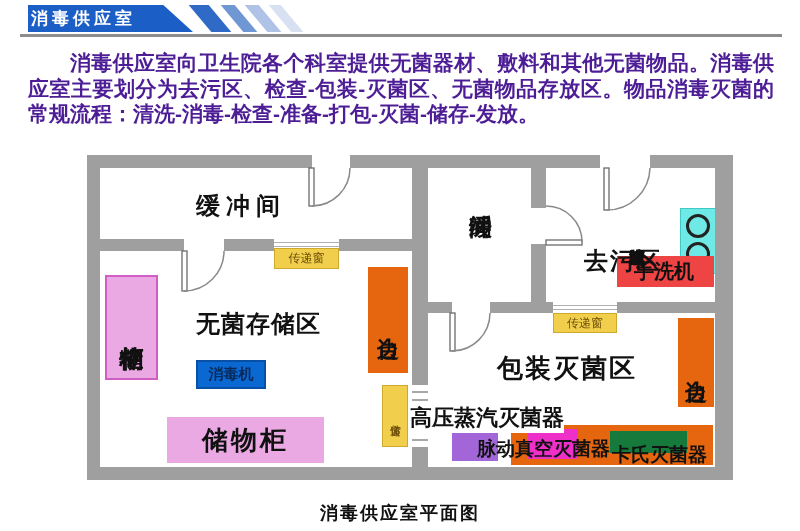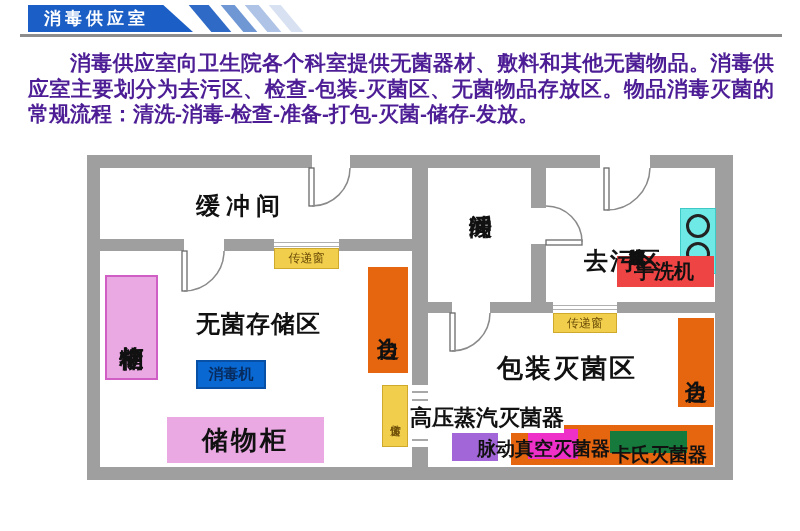--- a/index.html
+++ b/index.html
@@ -3,21 +3,21 @@
 <meta charset="utf-8">
 <style>
   html,body{margin:0;padding:0;background:#ffffff;}
   .page{position:relative;width:800px;height:531px;background:#fff;overflow:hidden;
         font-family:"Liberation Sans","DejaVu Sans",sans-serif;}
   .abs{position:absolute;}
   
   .banner{left:28px;top:5px;width:165px;height:27px;background:#1b5ec5;
           clip-path:polygon(0 0,82% 0,100% 100%,0 100%);
           color:#fff;font-weight:bold;font-size:17px;line-height:27px;
-          padding-left:16px;letter-spacing:4px;box-sizing:border-box;}
+          padding-left:3px;letter-spacing:4px;box-sizing:border-box;}
   .stripe{top:5px;height:27px;transform:skewX(40deg);}
   .rule{left:20px;top:34px;width:762px;height:3px;background:#8d8d8d;}
   
   .intro{left:28px;top:50px;width:746px;font-size:21px;line-height:25.5px;
          font-weight:bold;color:#4c1d95;text-align:justify;text-indent:2em;margin:0;}
   
   .wall{background:#9f9f9f;z-index:1;}
   .hwin{background:repeating-linear-gradient(to bottom,#ffffff 0 3px,#b0b0b0 3px 4px);z-index:2;}
   .vwin{background:repeating-linear-gradient(to bottom,#ffffff 0 6px,#a8a8a8 6px 8px);z-index:2;}
   .roomlbl{color:#111;font-weight:bold;z-index:4;white-space:nowrap;}
@@ -122,14 +122,15 @@
     <div class="abs eqlbl" style="left:410px;top:403px;font-size:22px;background:#fff;">高压蒸汽灭菌器</div>
     <div class="abs" style="left:452px;top:423px;width:46px;height:38px;background:#a266d8;z-index:3;"></div>
     <div class="abs" style="left:511px;top:425px;width:202px;height:40px;background:#e6650f;z-index:3;"></div>
     <div class="abs" style="left:528px;top:429px;width:50px;height:30px;background:#ee30c9;z-index:4;"></div>
     <div class="abs" style="left:610px;top:431px;width:77px;height:22px;background:#157a3c;z-index:4;"></div>
     <div class="abs eqlbl" style="left:477px;top:436px;font-size:19px;">脉动真空灭菌器</div>
     <div class="abs eqlbl" style="left:612px;top:442px;font-size:19px;">卡氏灭菌器</div>
 
   </div>
 
+  <div class="abs caption">消毒供应室平面图</div>
 
 </div>
 
 </body></html>

